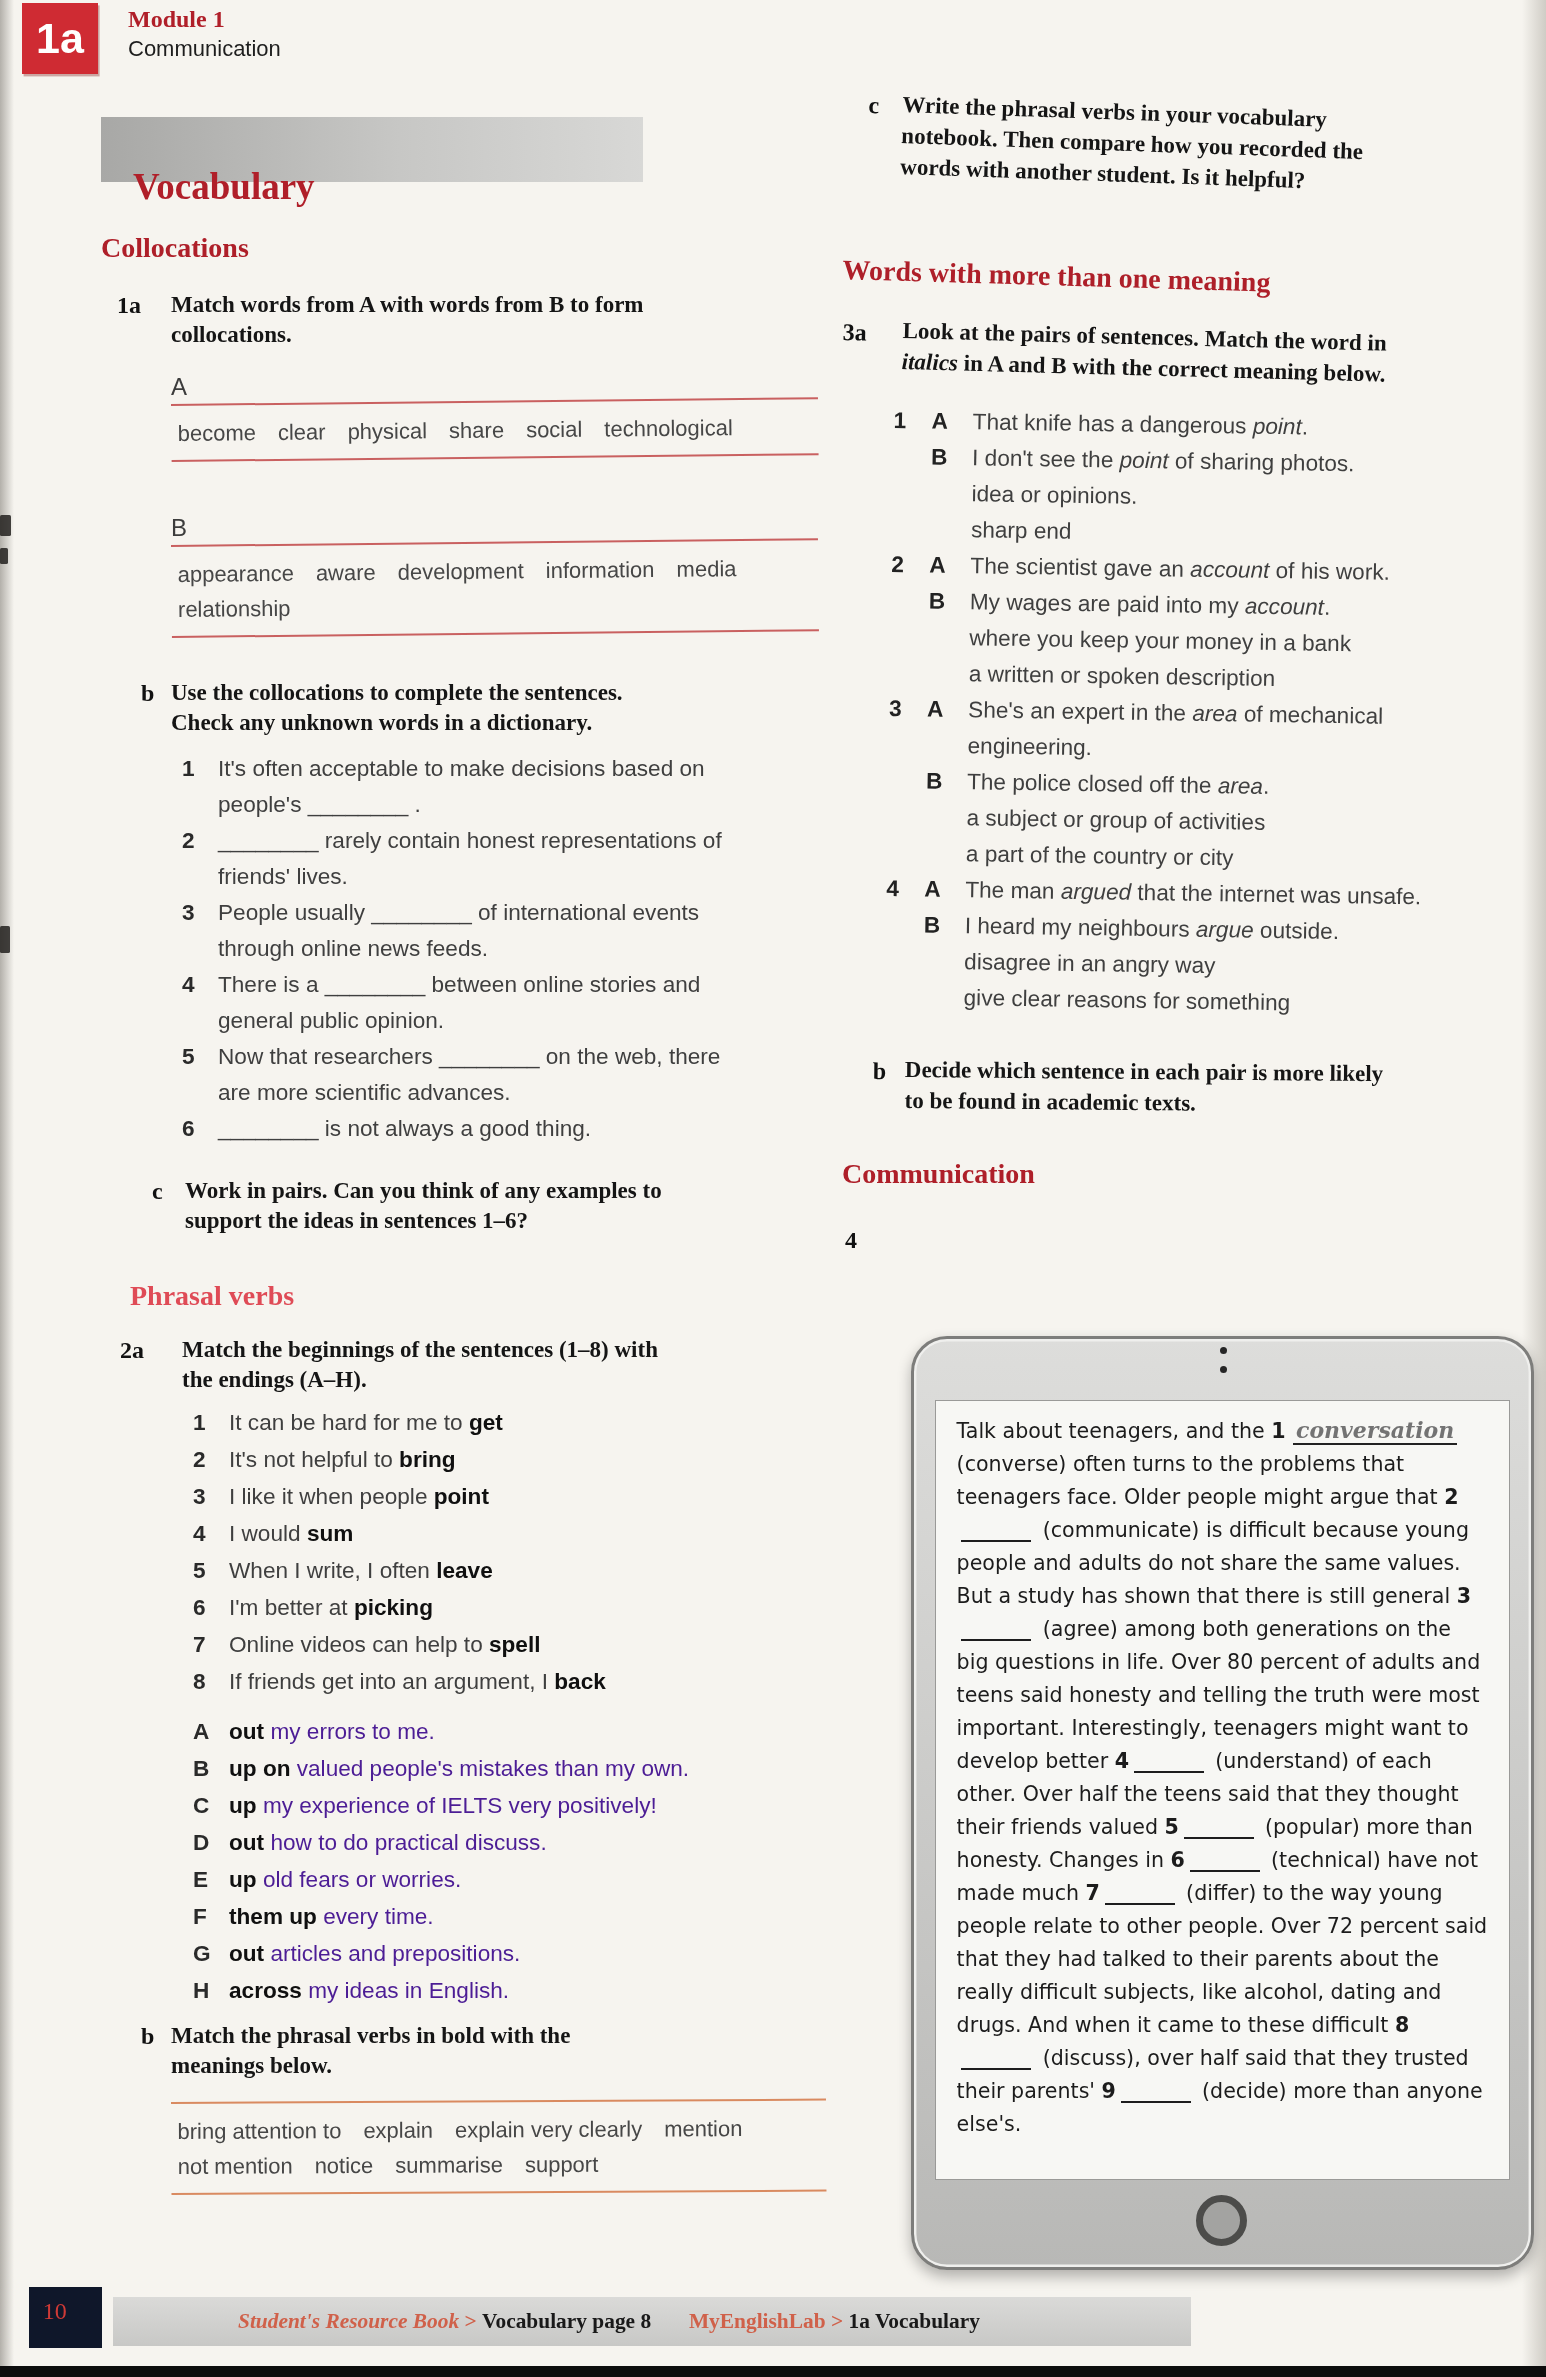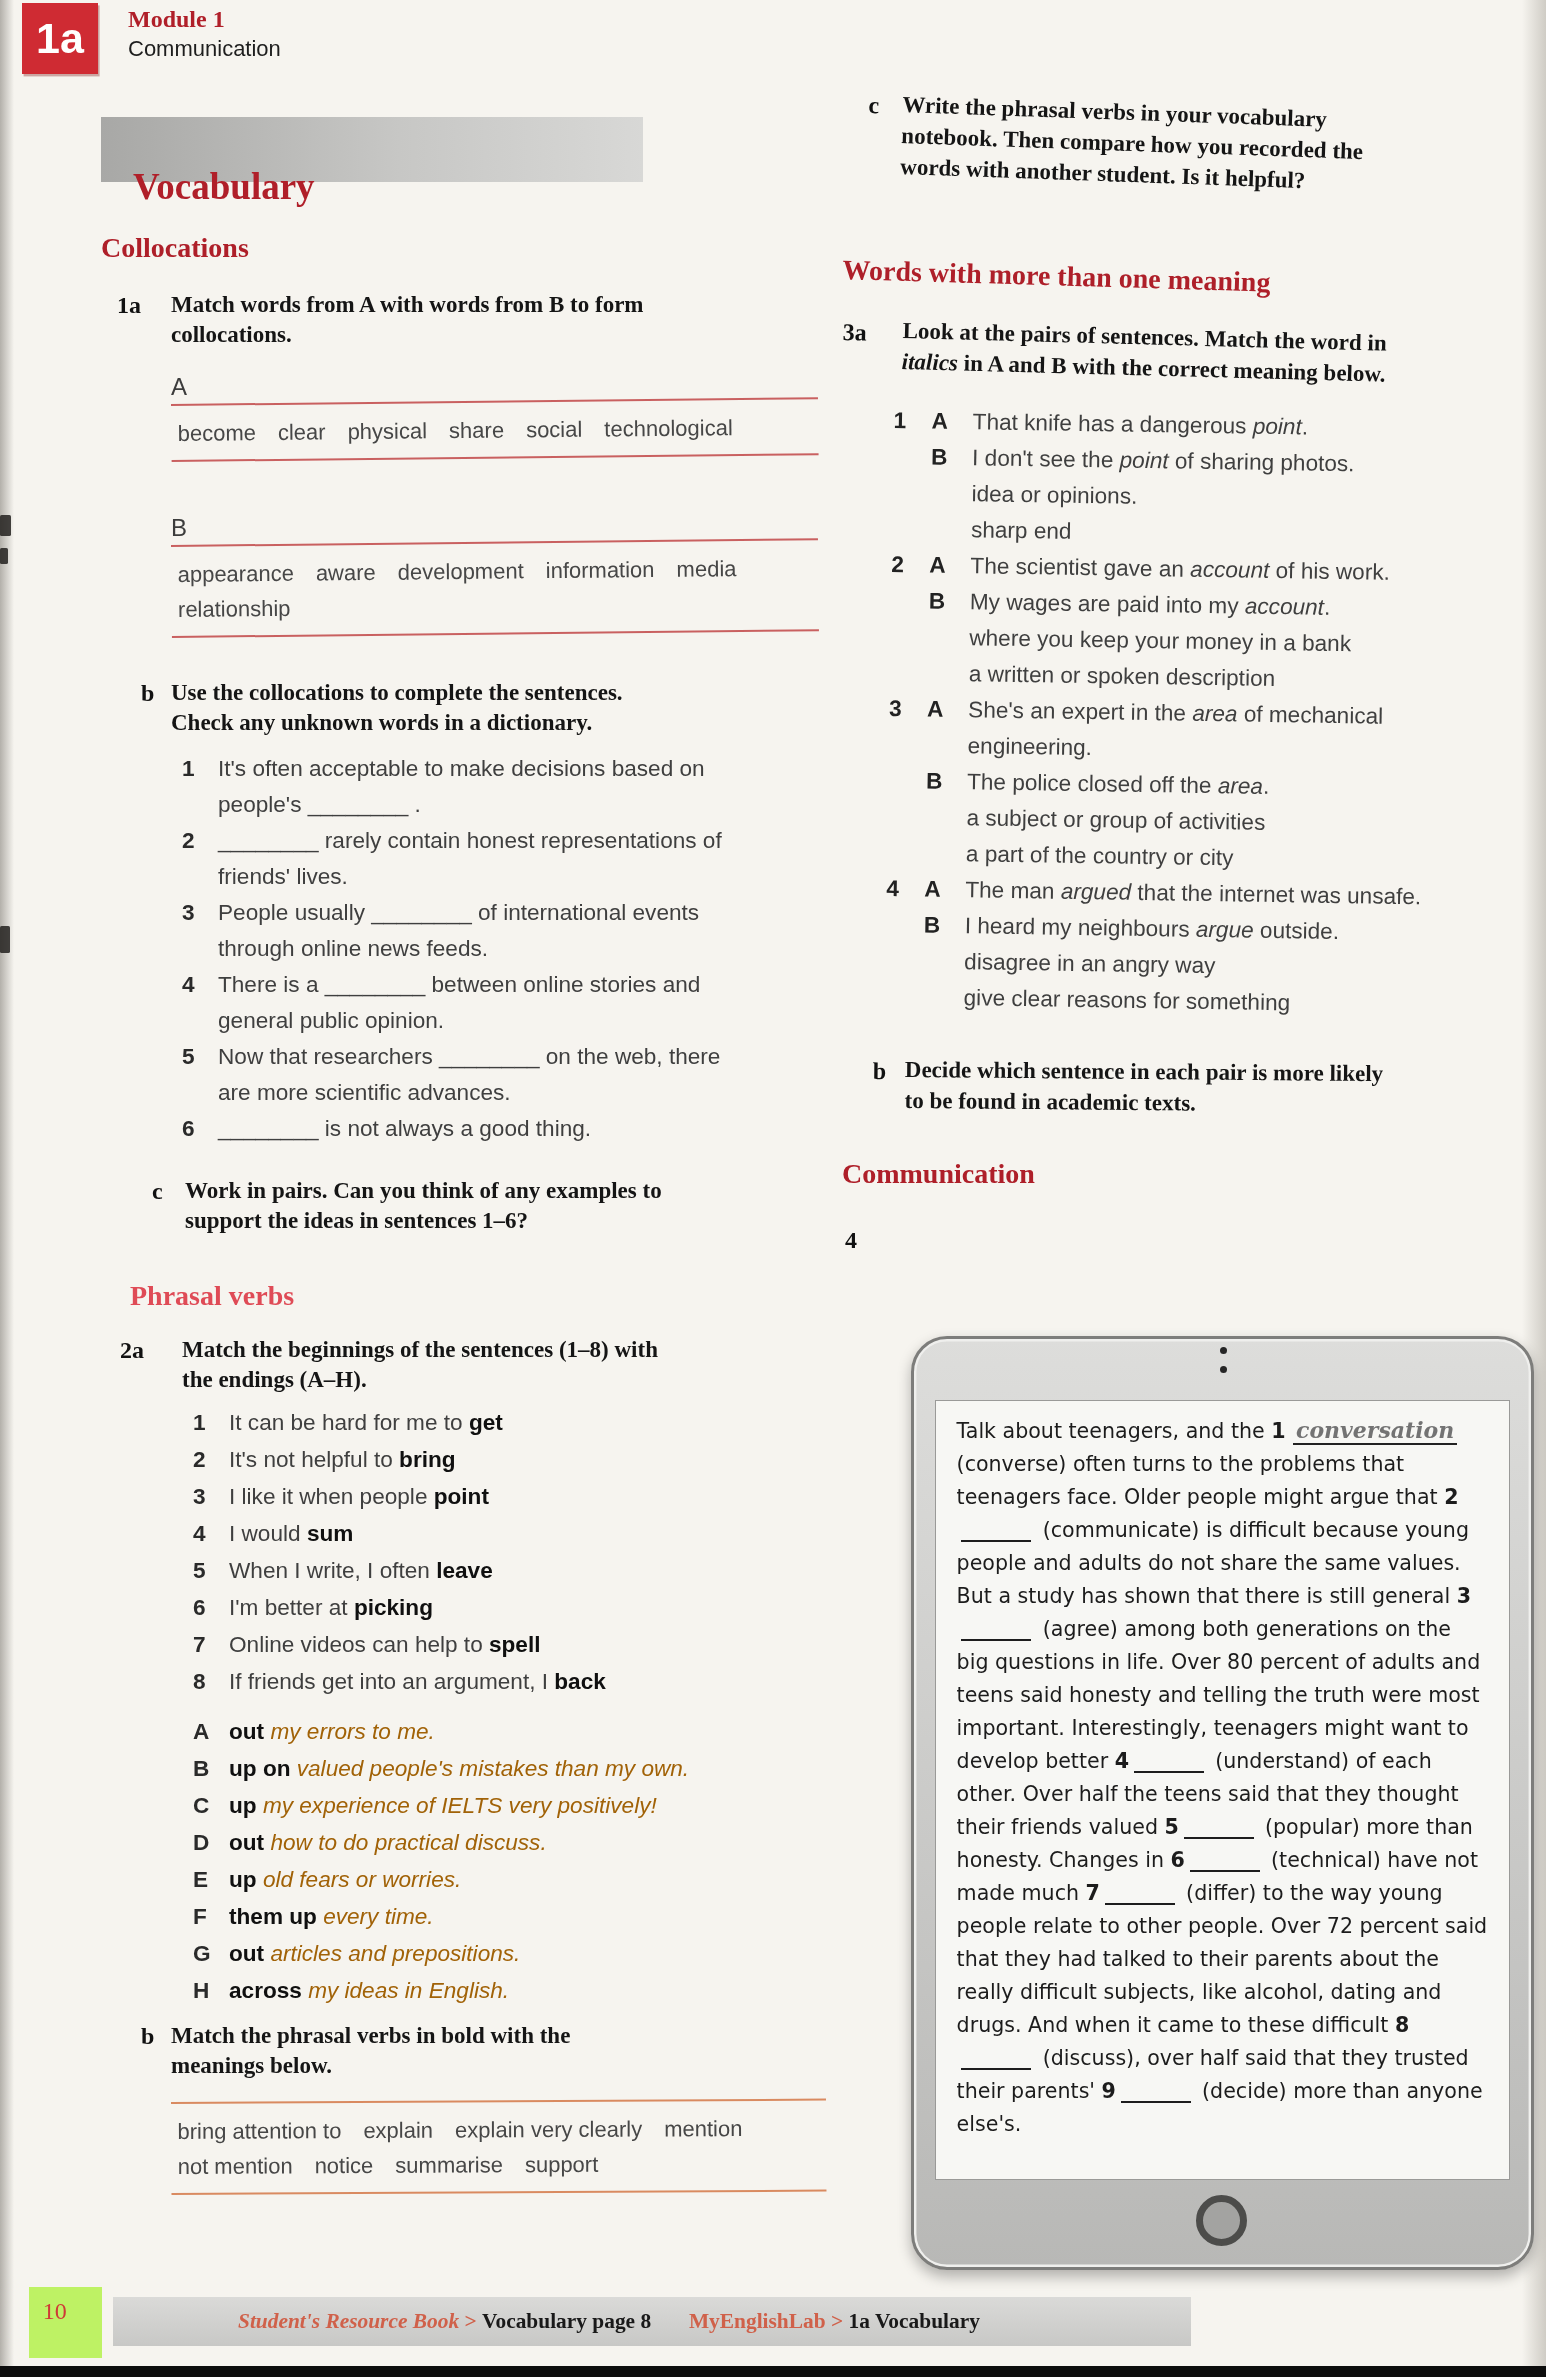--- a/index.html
+++ b/index.html
@@ -32,21 +32,21 @@
 
   .wordbox{position:absolute;border-top:2.4px solid #c96060;border-bottom:2.4px solid #c96060;
            padding:9.5px 6.3px;font:22px/35px "Liberation Sans",sans-serif;color:#474747;}
   .boxlabel{position:absolute;font:24px/25px "Liberation Sans",sans-serif;color:#3c3c3c;}
 
   .slist{position:absolute;font:22.6px/36px "Liberation Sans",sans-serif;color:#3f3f3f;}
   .sitem{display:grid;grid-template-columns:36px auto;}
   .sitem .n{font-weight:bold;color:#2a2a2a;}
   .pv .n{font-weight:bold;}
   .pv b{color:#101010;}
-  .end-rest{color:#a16207;font-style:italic;}
+  .end-rest{color:#4c1d95;}
 
   .prow{display:grid;grid-template-columns:38px 41px auto;}
   .prow .pn{font-weight:bold;color:#222;}
   .prow .plab{font-weight:bold;color:#222;}
   .prow i{font-style:italic;}
 
   .tilt20{transform:rotate(2deg);transform-origin:left top;}
   .tilt17{transform:rotate(1.7deg);transform-origin:left top;}
   .tilt15{transform:rotate(1.5deg);transform-origin:left top;}
   .tilt09{transform:rotate(.9deg);transform-origin:left top;}
@@ -66,21 +66,21 @@
   .logo-black{background:#141414;color:#f0d400;font:bold 36px/59px "Liberation Sans",sans-serif;padding:0 12.7px 0 4.8px;letter-spacing:-0.8px;}
   .logo-yellow{flex:1;background:linear-gradient(#f5db00,#e9c900);}
   .article{padding:14.3px 20.6px 0 20.6px;font:20.6px/33px "DejaVu Sans",sans-serif;color:#1c1c1c;text-align:left;}
   .article b{font-weight:bold;}
   .ablank{display:inline-block;width:70px;height:20.6px;border-bottom:2.4px solid #1d1d1d;vertical-align:-4.8px;margin:0 4.8px;}
   .hand{font:italic bold 22px "DejaVu Serif",serif;color:#737373;border-bottom:2.4px solid #222;padding:0 3.2px;}
   .home-btn{position:absolute;left:1196px;top:2195px;width:51px;height:51px;border-radius:50%;
             background:#a3a3a1;border:7.1px solid #4c4c4a;box-sizing:border-box;}
 
   
-  .pageno-box{position:absolute;left:28.5px;top:2287px;width:73px;height:71px;background:#bef264;}
+  .pageno-box{position:absolute;left:28.5px;top:2287px;width:73px;height:61px;background:#0f172a;}
   .pageno-box span{display:block;padding:11px 0 0 14.3px;font:24px "Liberation Serif",serif;color:#cf3a36;}
   .footer-bar{position:absolute;left:113px;top:2297px;width:1078px;height:49px;
               background:linear-gradient(#dadad8,#c8c8c6);font:21.4px/49px "Liberation Serif",serif;
               white-space:nowrap;}
   .footer-bar .inner{padding-left:125px;}
   .crumb-orange{color:#d0614a;font-style:italic;font-weight:bold;}
   .crumb-sep{color:#d0614a;font-weight:bold;}
   .crumb-black{color:#191919;font-weight:bold;}
   .fgap{display:inline-block;width:27px;}
 </style>

